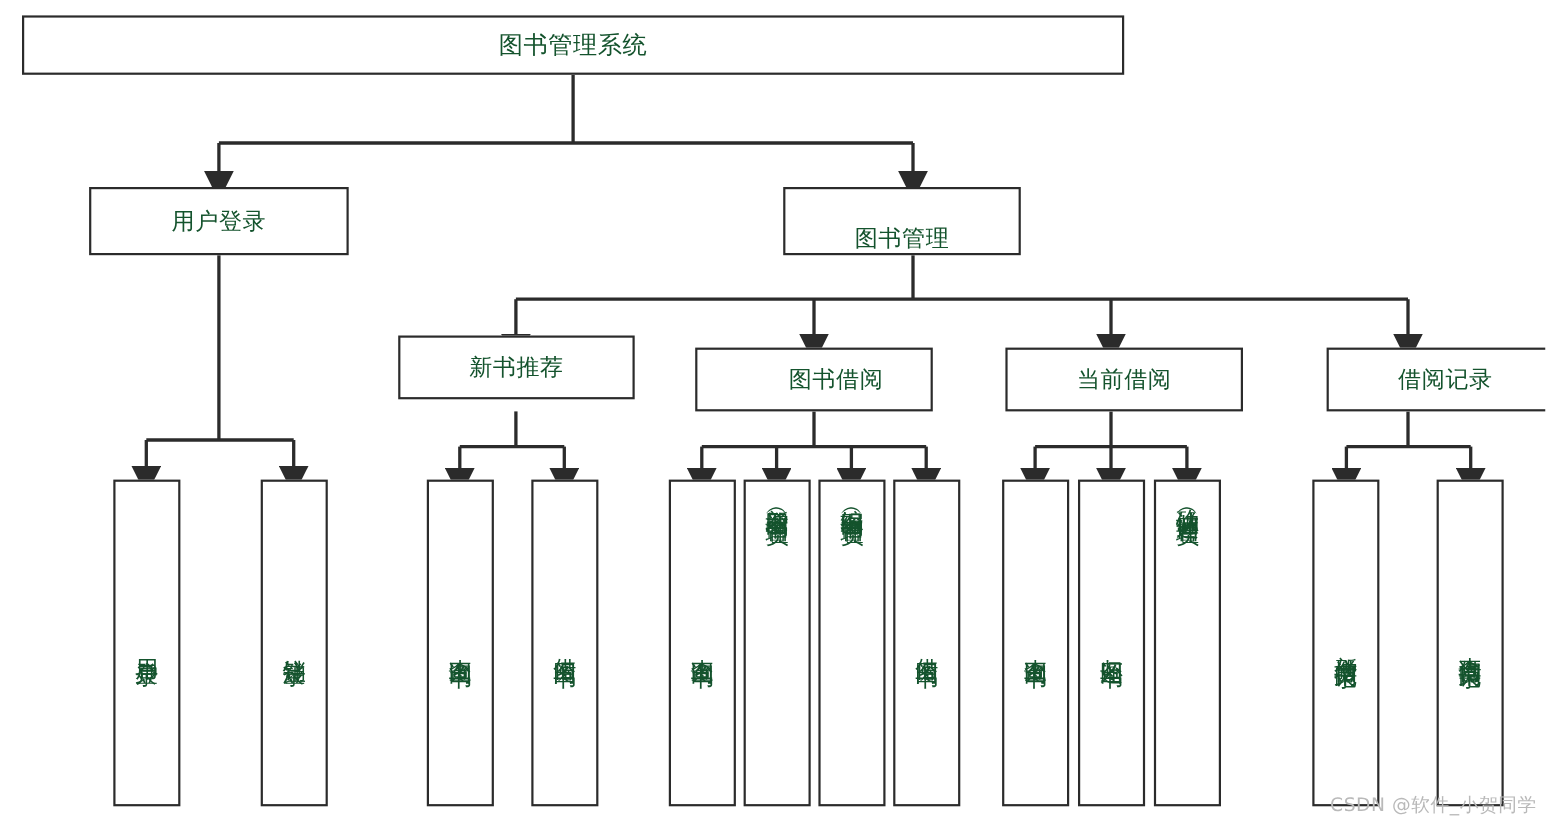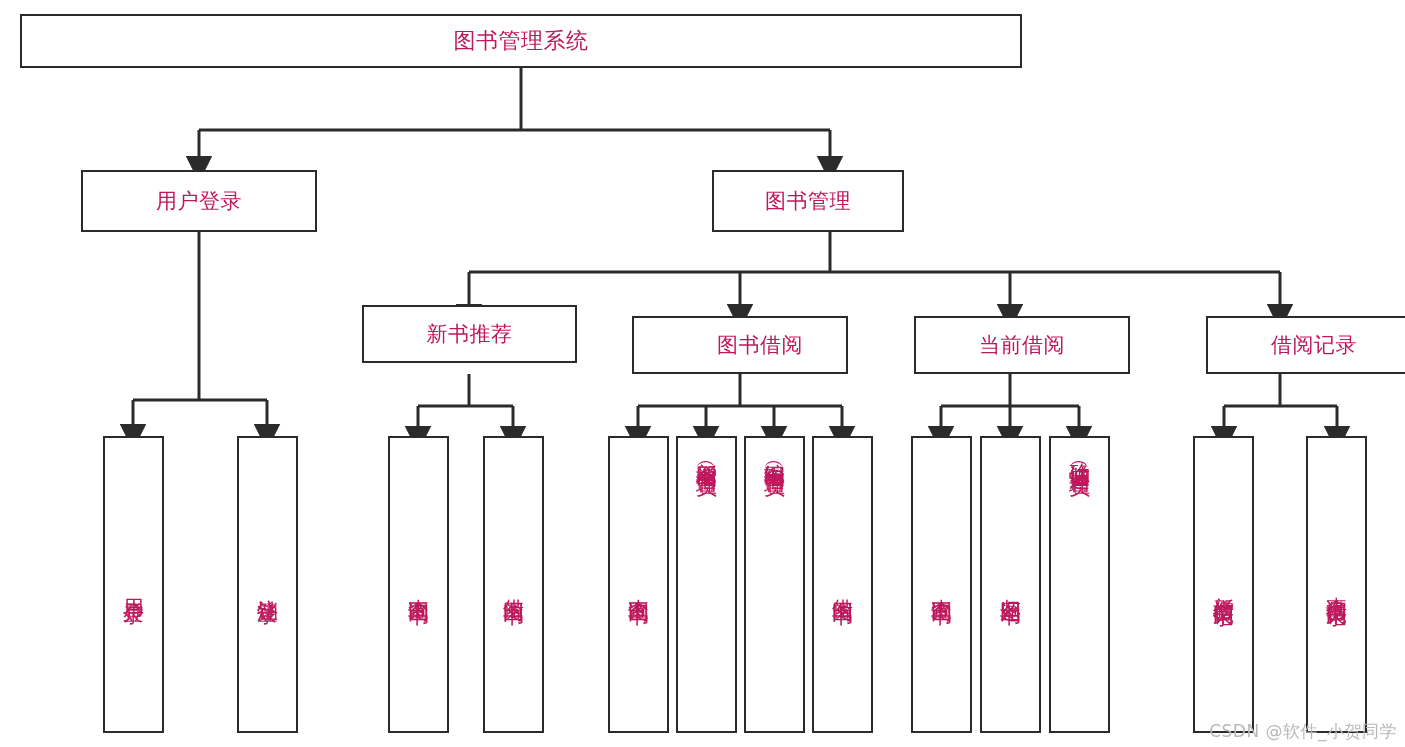--- a/index.html
+++ b/index.html
@@ -27,21 +27,21 @@
     pointer-events: none;
   }
   .node {
     position: absolute;
     box-sizing: border-box;
     background: #ffffff;
     border: 2px solid #2b2b2b;
     display: flex;
     align-items: center;
     justify-content: center;
-    color: #be185d;
+    color: #14532d;
     z-index: 2;
     font-family: Liberation Serif, serif;
   }
   .node .lbl {
     display: block;
     text-align: center;
     line-height: 1.18;
     letter-spacing: 0.5px;
   }
   
@@ -140,21 +140,21 @@
     </g>
   </svg>
 
   <div class="node horiz root" style="left:20px; top:14px; width:1002px; height:54px;">
     <span class="lbl">图书管理系统</span>
   </div>
 
   <div class="node horiz" style="left:81px; top:170px; width:236px; height:62px;">
     <span class="lbl">用户登录</span>
   </div>
-  <div class="node horiz" style="left:712px; top:170px; width:192px; height:62px;">
+  <div class="node horiz" style="left:712px; top:170px; width:216px; height:62px;align-items:flex-end;">
     <span class="lbl">图书管理</span>
   </div>
 
   <div class="node horiz" style="left:362px; top:305px; width:215px; height:58px;">
     <span class="lbl">新书推荐</span>
   </div>
   <div class="node horiz" style="left:632px; top:316px; width:216px; height:58px;padding-left:40px;">
     <span class="lbl">图书借阅</span>
   </div>
   <div class="node horiz" style="left:902px; top:316px; width:216px; height:58px;margin-left:12px;">

